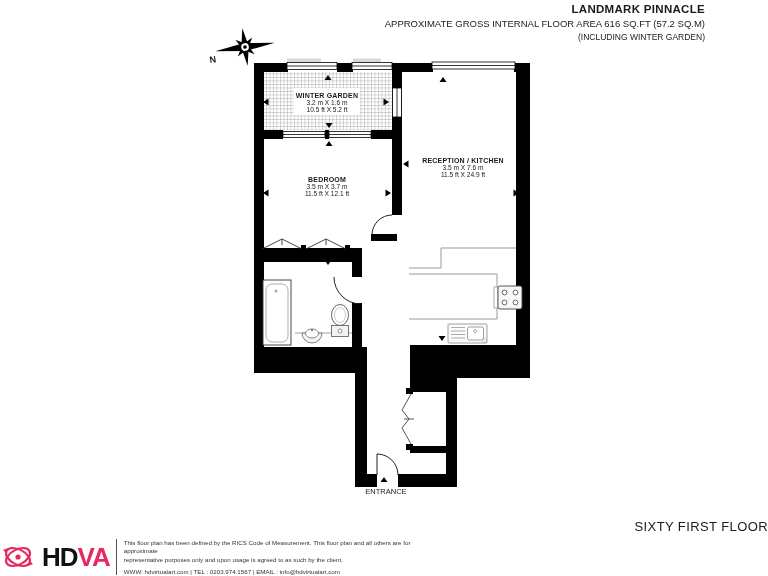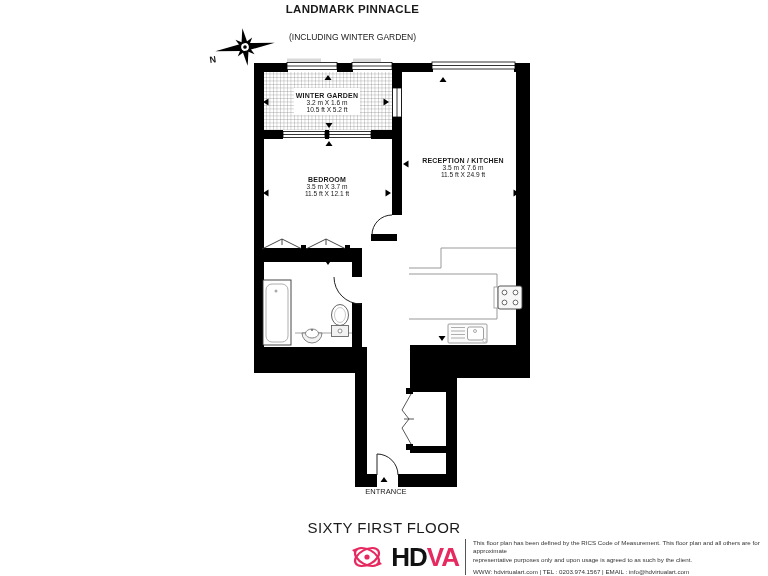--- a/index.html
+++ b/index.html
@@ -1,45 +1,46 @@
 <!DOCTYPE html>
 <html><head>
 <meta charset="utf-8">
 <style>
   html,body{margin:0;padding:0;background:#fff;}
   .page{position:relative;width:768px;height:576px;background:#fff;overflow:hidden;
         font-family:"Liberation Sans", sans-serif;color:#1a1a1a;}
-  .hdr{position:absolute;left:0;width:705px;text-align:center;}
+  .hdr{position:absolute;left:0;width:705px;text-align:right;}
   .hdr.title{top:3px;font-size:11.5px;font-weight:bold;letter-spacing:.3px;}
   .hdr.sub{top:18px;font-size:9.5px;}
   .hdr.note{top:32px;font-size:8.5px;}
-  .floorname{position:absolute;top:519px;left:0;width:768px;text-align:center;
-             font-size:15px;letter-spacing:.4px;}
+  .floorname{position:absolute;top:519px;left:0;width:768px;text-align:right;
+             font-size:13px;letter-spacing:.4px;}
   .planwrap{position:absolute;inset:0;}
   svg text{fill:#1a1a1a;}
   .roomname{font-size:7px;font-weight:600;letter-spacing:.2px;}
   .roomdim{font-size:6.6px;}
   .entr{font-size:7.5px;}
   .ntext{font-size:9px;font-weight:bold;}
   .footer{position:absolute;top:539px;left:0;width:768px;display:flex;
-          justify-content:flex-end;align-items:center;}
+          justify-content:flex-start;align-items:center;}
   .footer .inner{display:flex;align-items:center;gap:6px;}
   .brand{font-size:26px;font-weight:bold;letter-spacing:-1px;line-height:1;}
   .brand .hd{color:#111;}
   .brand .va{color:#e62a5f;}
   .legal{border-left:1px solid #555;padding-left:7px;width:295px;}
   .legal .l1{font-size:6.2px;line-height:1.35;color:#333;}
   .legal .contact{font-size:6.2px;color:#333;margin-top:4px;}
 </style>
 </head>
 <body>
 
 <div class="page">
 
   <div class="hdr title">LANDMARK PINNACLE</div>
+  <div class="hdr sub">APPROXIMATE GROSS INTERNAL FLOOR AREA 616 SQ.FT (57.2 SQ.M)</div>
   <div class="hdr note">(INCLUDING WINTER GARDEN)</div>
 
   <div class="planwrap">
   <svg width="768" height="576" viewBox="0 0 768 576" xmlns="http://www.w3.org/2000/svg">
     <defs>
       <pattern id="hatch" width="3.5" height="3.5" patternUnits="userSpaceOnUse">
         <path d="M0,0 H3.5 M0,0 V3.5" stroke="#666" stroke-width="0.5" fill="none"></path>
       </pattern>
     </defs>
 

